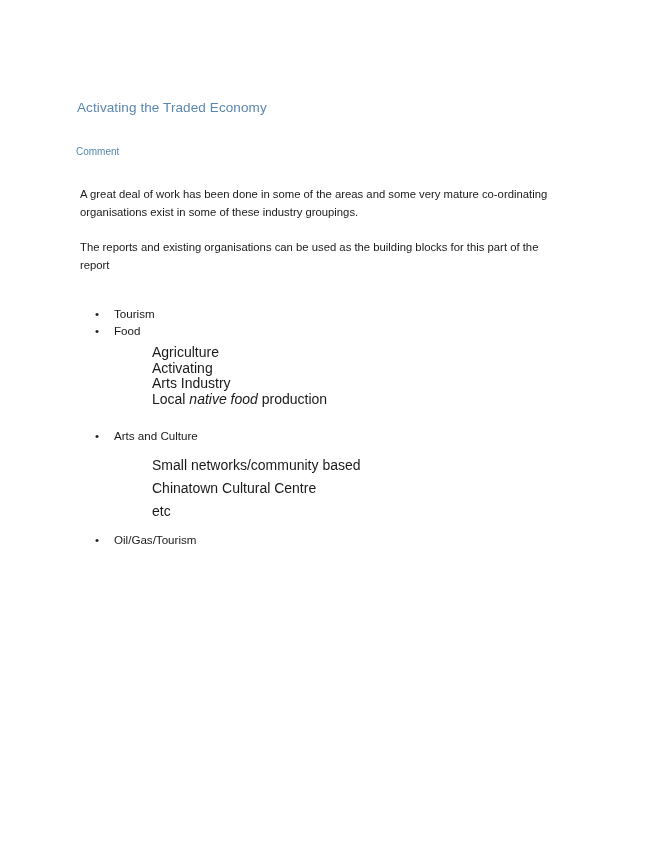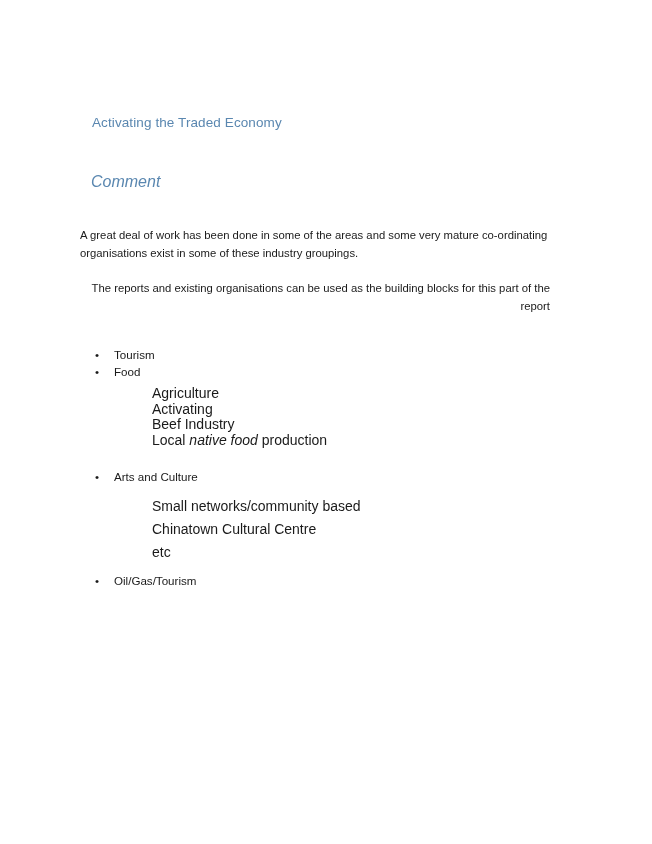--- a/index.html
+++ b/index.html
@@ -27,45 +27,43 @@
     left: 76px;
     top: 98px;
     width: 500px;
   }
 
   .doc-heading {
     font-size: 13.5px;
     line-height: 18px;
     color: #5a87b0;
     font-weight: 400;
-    margin: 16px;
+    margin: 1px;
     letter-spacing: 0.1px;
   }
 
   .comment-label {
-    font-size: 16px;
+    font-size: 10px;
     line-height: 16px;
     color: #5a87b0;
-    font-style: italic;
-    margin: 15px;
+    margin: 0;
     padding-top: 26px;
   }
 
   .body-para {
     font-size: 11.3px;
     line-height: 17.5px;
     color: #1a1a1a;
     margin: 4px;
     padding-top: 22px;
     max-width: 470px;
     text-align: left;
   }
   .body-para.second {
     padding-top: 14px;
-    text-align: right;
   }
 
   .list-block {
     padding-top: 28px;
   }
 
   .bullet-row {
     position: relative;
     font-size: 11.6px;
     line-height: 16.5px;
@@ -123,21 +121,21 @@
       <div class="bullet-row">
         <span class="dot">•</span>
         <span>Food</span>
       </div>
 
       <div class="gap-lg"></div>
 
       <div class="sub-list">
         <div class="sub-row">Agriculture</div>
         <div class="sub-row">Activating</div>
-        <div class="sub-row">Beef Industry</div>
+        <div class="sub-row">Arts Industry</div>
         <div class="sub-row">
           <span>Local </span><em class="inline-italic">native food</em><span> production</span>
         </div>
       </div>
 
       <div class="gap-md"></div>
 
       <div class="bullet-row">
         <span class="dot">•</span>
         <span>Arts and Culture</span>

